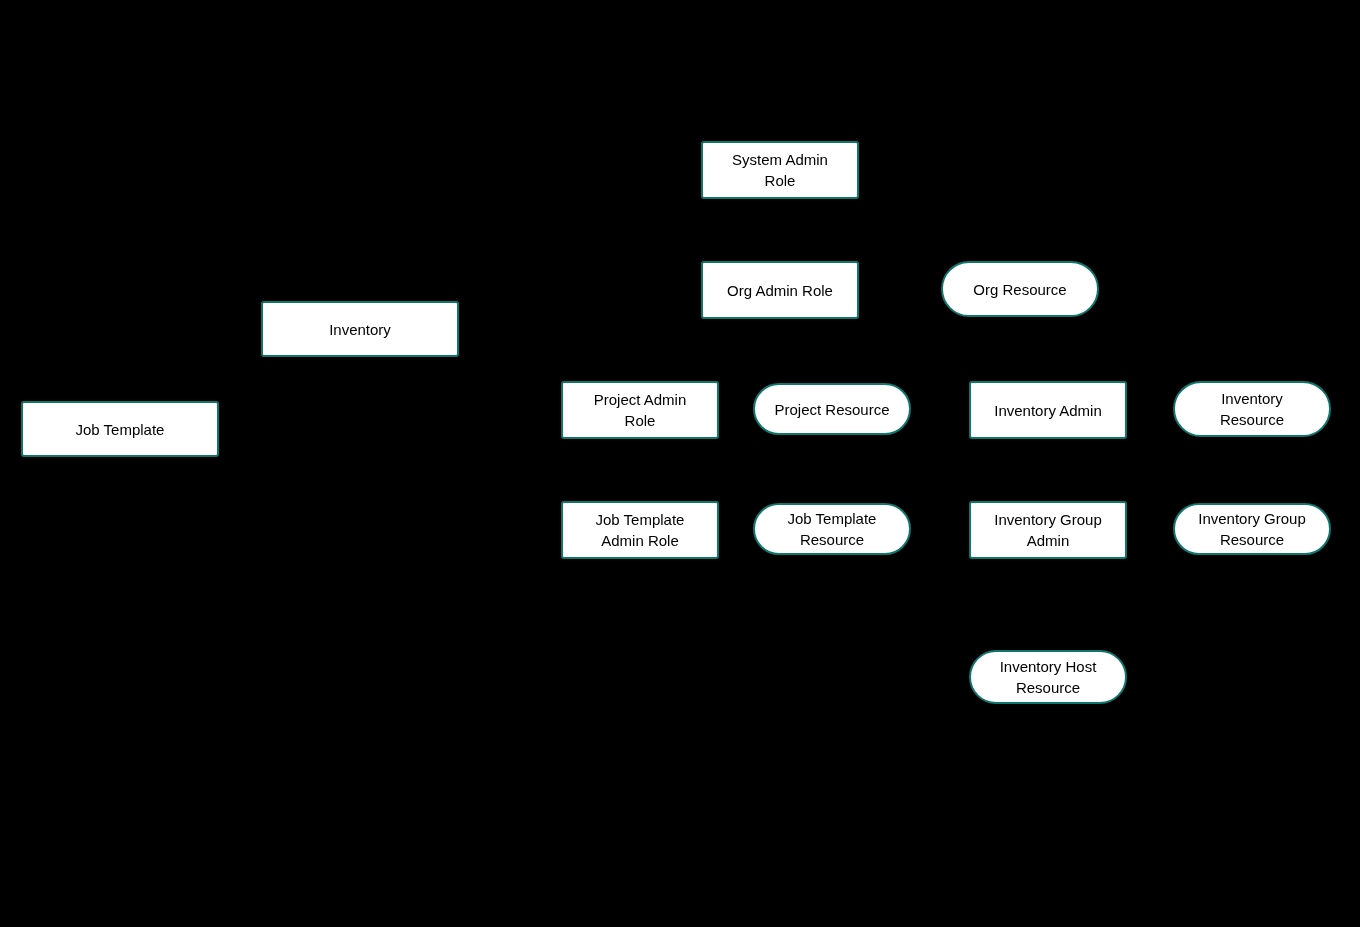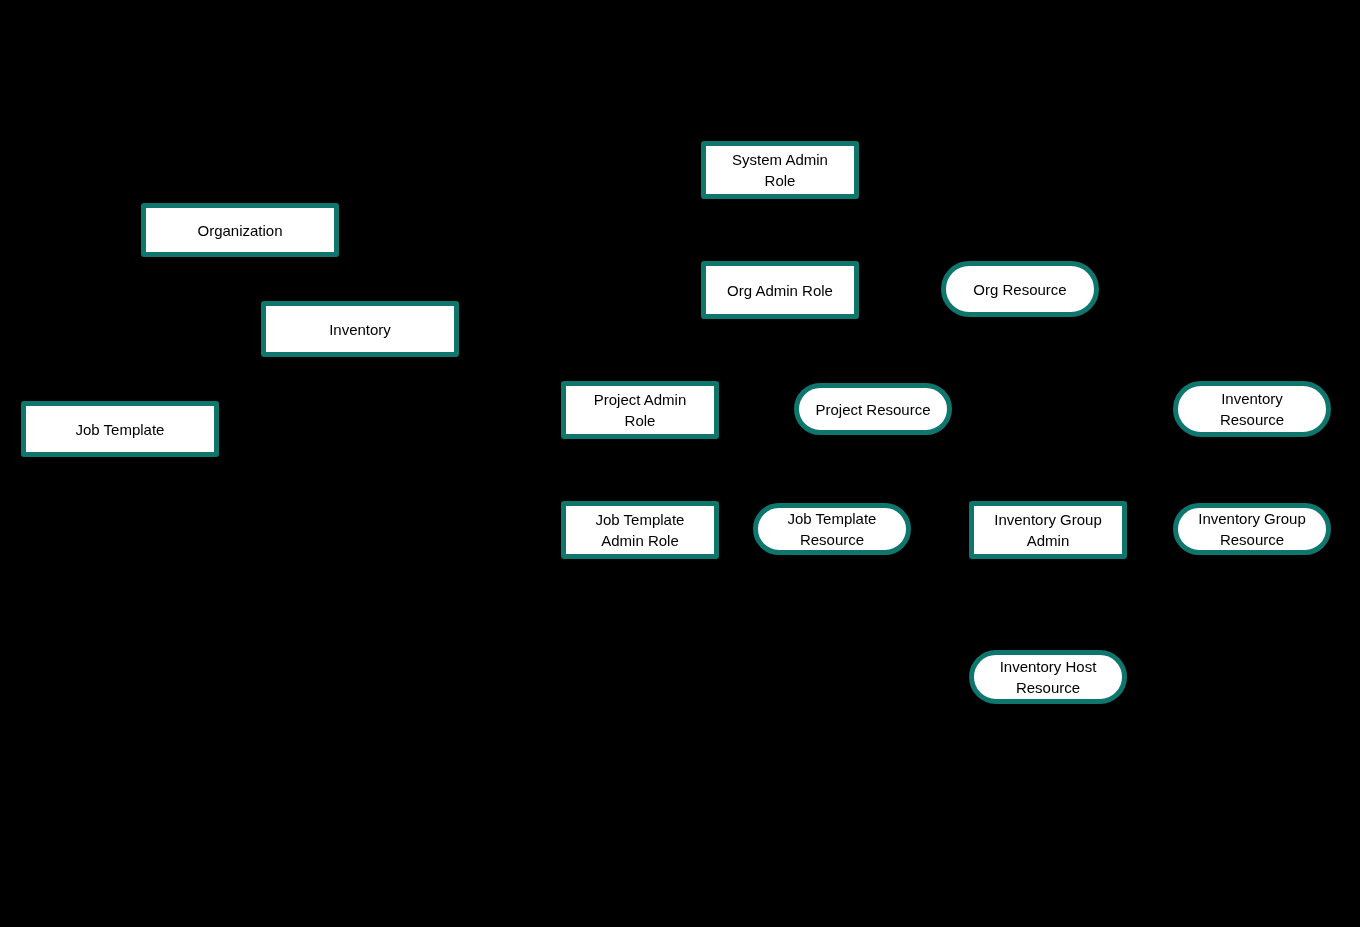--- a/index.html
+++ b/index.html
@@ -24,55 +24,55 @@
       box-sizing: border-box;
       background: #ffffff;
       color: #000000;
       display: flex;
       align-items: center;
       justify-content: center;
       text-align: center;
       font-size: 15px;
       line-height: 21px;
       white-space: pre-line;
-      border: 5px solid #0f766e;
+      border: 2px solid #0f766e;
     }
     .rect {
       border-radius: 3px;
     }
     .stadium {
       border-radius: 28px;
     }
   </style>
 </head>
 <body>
 
 <div class="canvas">
 
-  <div class="node rect" style="left:141px; top:203px; width:198px; height:54px;">Organization</div>
 
 
   <div class="node rect" style="left:261px; top:301px; width:198px; height:56px;">Inventory</div>
 
   <div class="node rect" style="left:21px; top:401px; width:198px; height:56px;">Job Template</div>
 
 
 
   <div class="node rect" style="left:701px; top:141px; width:158px; height:58px;">System Admin
 Role</div>
 
   <div class="node rect" style="left:701px; top:261px; width:158px; height:58px;">Org Admin Role</div>
 
   <div class="node stadium" style="left:941px; top:261px; width:158px; height:56px;">Org Resource</div>
 
   <div class="node rect" style="left:561px; top:381px; width:158px; height:58px;">Project Admin
 Role</div>
 
-  <div class="node stadium" style="left:794px; top:383px; width:158px; height:52px;">Project Resource</div>
+  <div class="node stadium" style="left:753px; top:383px; width:158px; height:52px;">Project Resource</div>
 
+  <div class="node rect" style="left:969px; top:381px; width:158px; height:58px;">Inventory Admin</div>
 
   <div class="node stadium" style="left:1173px; top:381px; width:158px; height:56px;">Inventory
 Resource</div>
 
   <div class="node rect" style="left:561px; top:501px; width:158px; height:58px;">Job Template
 Admin Role</div>
 
   <div class="node stadium" style="left:753px; top:503px; width:158px; height:52px;">Job Template
 Resource</div>
 

